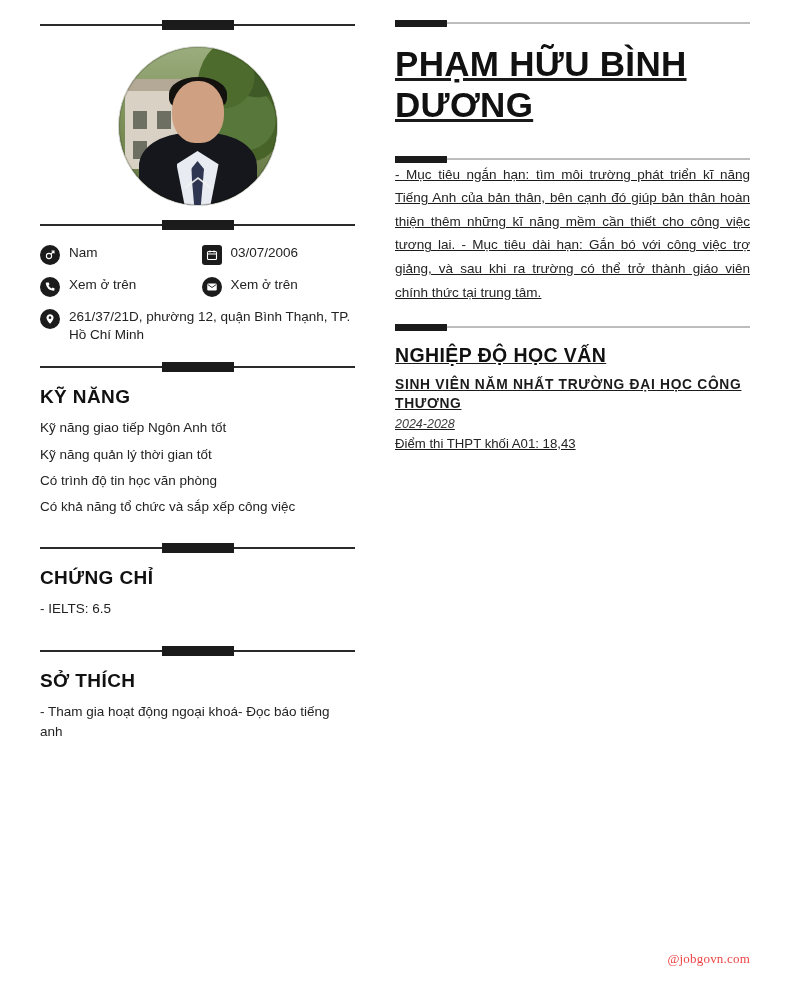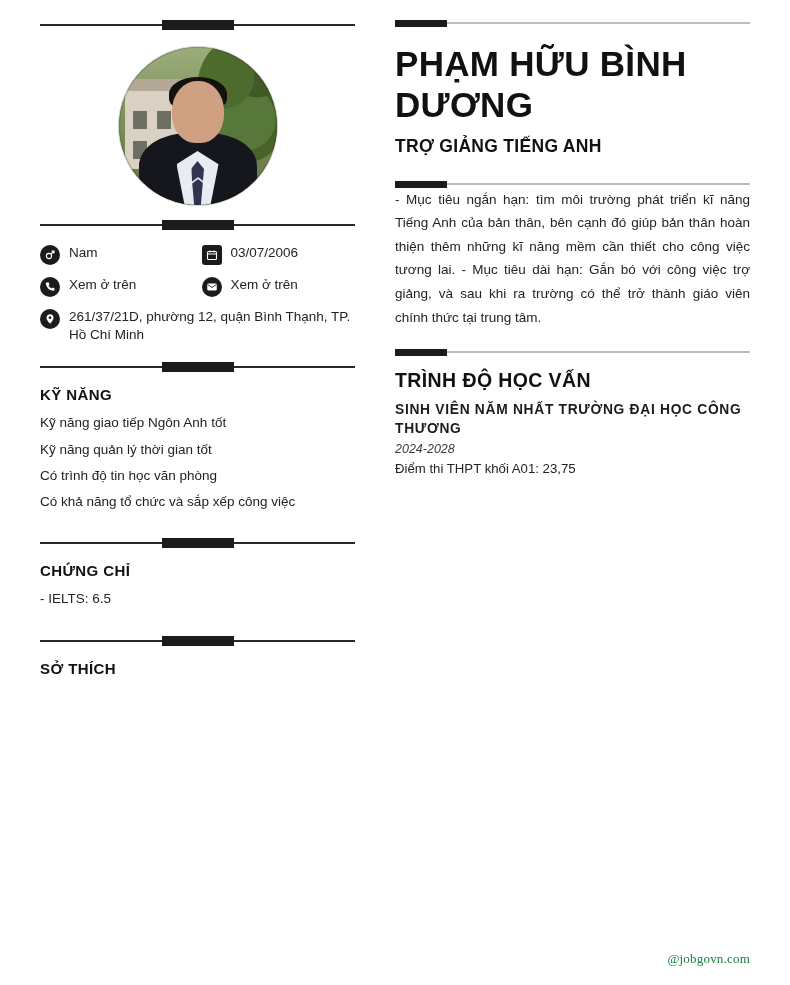--- a/index.html
+++ b/index.html
@@ -24,20 +24,21 @@
   }
   .col-left {
     width: 355px;
     padding: 20px 0 0 40px;
     position: relative;
   }
   .col-right {
     width: 435px;
     padding: 20px 40px 0 40px;
     position: relative;
+    text-decoration: underline;
   }
 
   
   .divider {
     position: relative;
     height: 10px;
     margin: 0;
   }
   .divider .bar-thin {
     position: absolute;
@@ -210,21 +211,21 @@
     display: flex;
     align-items: center;
     justify-content: center;
     margin-top: 1px;
   }
   .ico svg { width: 12px; height: 12px; fill: #fff; }
   .ico.sq { border-radius: 3px; }
 
   
   .sec-title {
-    font-size: 15px;
+    font-size: 19px;
     font-weight: bold;
     letter-spacing: .4px;
     margin: 14px 0 10px 0;
     color: #111;
   }
   .sec-title.right {
     font-size: 19.5px;
     margin: 13px 0 9px 0;
   }
   .list p {
@@ -273,21 +274,21 @@
     letter-spacing: .3px;
     margin: 0 0 4px 0;
     color: #111;
   }
 
   .watermark {
     position: absolute;
     right: 40px;
     bottom: 18px;
     font-size: 13px;
-    color: #15803d;
+    color: #ef4444;
     font-family: "Liberation Serif", serif;
     letter-spacing: .2px;
     margin-top: 20px;
   }
   .spacer-20 { height: 20px; }
   .spacer-12 { height: 12px; }
 </style>
 </head>
 <body>
 
@@ -402,50 +403,52 @@
     </div>
 
     <div class="spacer-20"></div>
 
     <div class="divider">
       <div class="bar-thin"></div>
       <div class="bar-thick"></div>
     </div>
 
     <h2 class="sec-title">SỞ THÍCH</h2>
+    <div class="list">
+      <p>- Tham gia hoạt động ngoại khoá- Đọc báo tiếng anh</p>
+    </div>
 
   </div>
 
   <div class="col-right">
 
     <div class="divider-right">
       <div class="bar-thin"></div>
       <div class="bar-thick"></div>
     </div>
 
     <h1 class="name">PHẠM HỮU BÌNH DƯƠNG</h1>
-    <div class="role">TRỢ GIẢNG TIẾNG ANH</div>
 
     <div class="spacer-20"></div>
 
     <div class="divider-right">
       <div class="bar-thin"></div>
       <div class="bar-thick"></div>
     </div>
 
     <p class="body-text">- Mục tiêu ngắn hạn: tìm môi trường phát triển kĩ năng Tiếng Anh của bản thân, bên cạnh đó giúp bản thân hoàn thiện thêm những kĩ năng mềm cần thiết cho công việc tương lai. - Mục tiêu dài hạn: Gắn bó với công việc trợ giảng, và sau khi ra trường có thể trở thành giáo viên chính thức tại trung tâm.</p>
 
     <div class="spacer-20"></div>
 
     <div class="divider-right">
       <div class="bar-thin"></div>
       <div class="bar-thick"></div>
     </div>
 
-    <h2 class="sec-title right">TRÌNH ĐỘ HỌC VẤN</h2>
+    <h2 class="sec-title right">NGHIỆP ĐỘ HỌC VẤN</h2>
     <div class="edu-head">SINH VIÊN NĂM NHẤT TRƯỜNG ĐẠI HỌC CÔNG THƯƠNG</div>
     <div class="edu-years">2024-2028</div>
-    <div class="edu-line">Điểm thi THPT khối A01: 23,75</div>
+    <div class="edu-line">Điểm thi THPT khối A01: 18,43</div>
 
   </div>
 
   <div class="watermark">@jobgovn.com</div>
 </div>
 
 </body></html>

